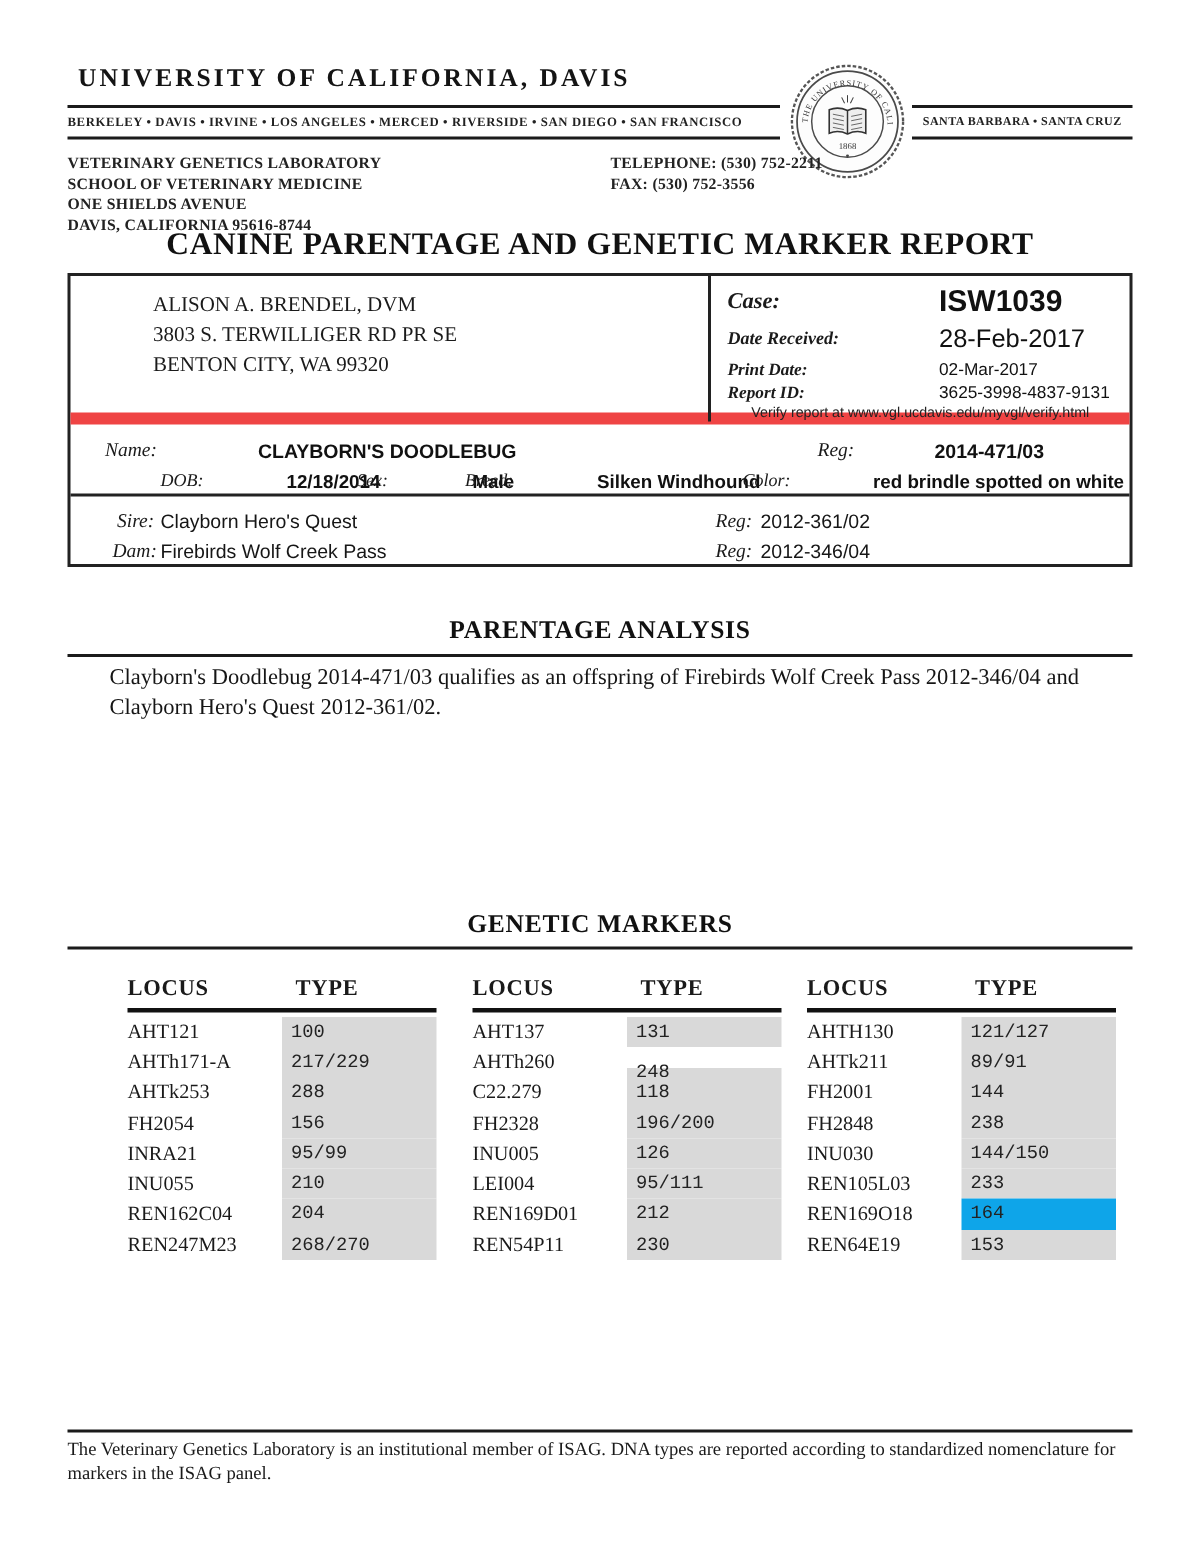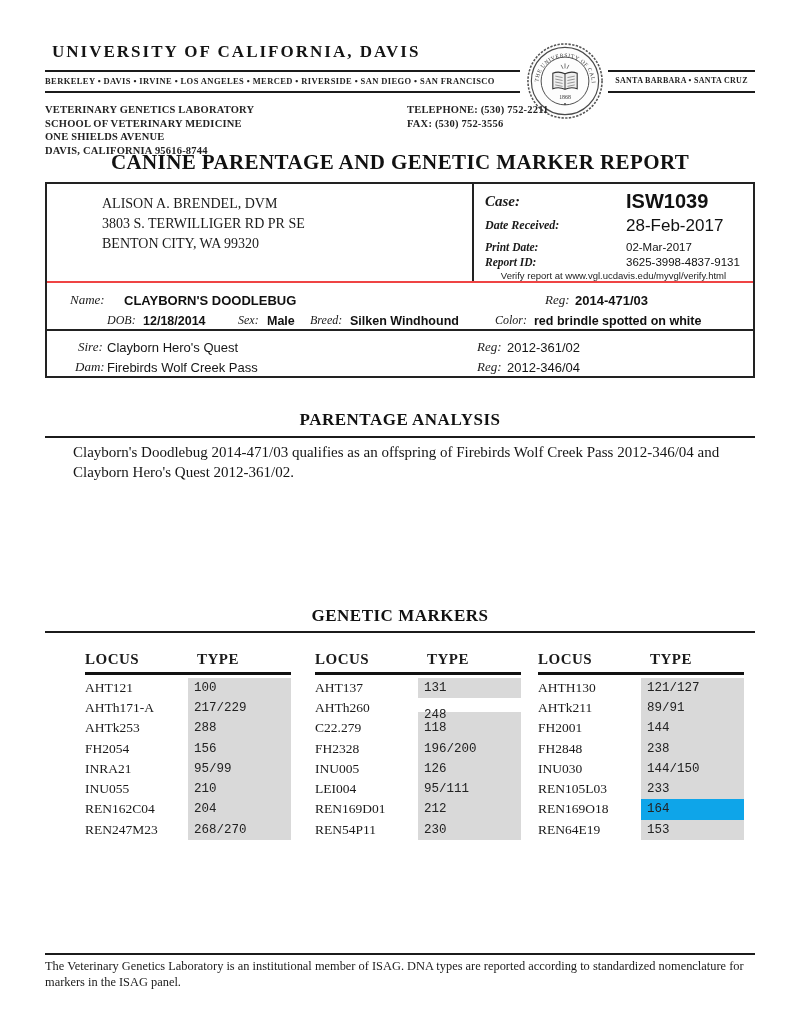--- a/index.html
+++ b/index.html
@@ -57,21 +57,21 @@
     text-align: center;
     font-size: 21px; font-weight: 700; letter-spacing: 0.4px;
     color: #111;
   }
 
   
   .info-box {
     left: 45px; top: 182px; width: 710px; height: 196px;
     border: 2px solid #222;
   }
-  .sec1 { position: absolute; left: 0; top: 0; width: 706px; height: 99px; border-bottom: 2px solid #ef4444; }
+  .sec1 { position: absolute; left: 0; top: 0; width: 706px; height: 99px; border-bottom: 8px solid #ef4444; }
   .owner-block {
     position: absolute; left: 55px; top: 10px;
     font-size: 14px; font-weight: 500; line-height: 20px; color: #1a1a1a;
   }
   .case-panel {
     position: absolute; left: 425px; top: 0; width: 281px; height: 97px;
     border-left: 2px solid #222;
   }
   .cp-label { position: absolute; left: 11px; font-style: italic; font-weight: 700; color: #1a1a1a; }
   .cp-value { position: absolute; left: 152px; font-family: "Liberation Sans", sans-serif; color: #111; }
@@ -85,21 +85,21 @@
   .cp-repid-value { top: 72px; font-size: 11.5px; }
   .cp-verify {
     position: absolute; left: 0; top: 86px; width: 100%;
     text-align: center; font-family: "Liberation Sans", sans-serif;
     font-size: 9.5px; color: #222;
   }
   .sec2 { position: absolute; left: 0; top: 101px; width: 706px; height: 46px; border-bottom: 2px solid #222; }
   .sec3 { position: absolute; left: 0; top: 149px; width: 706px; height: 43px; }
   .fld-label { position: absolute; font-style: italic; font-size: 13px; color: #1a1a1a; }
   .fld-label-sm { position: absolute; font-style: italic; font-size: 12px; color: #1a1a1a; }
-  .fld-bold { position: absolute; font-family: "Liberation Sans", sans-serif; font-weight: 700; font-size: 12.5px; color: #111; }
+  .fld-bold { position: absolute; font-family: "Liberation Sans", sans-serif; font-weight: 700; font-size: 12.5px; color: #111; margin-left: 48px; }
   .fld-reg  { position: absolute; font-family: "Liberation Sans", sans-serif; font-weight: 400; font-size: 13px; color: #161616; }
 
   
   .sec-heading {
     left: 0; width: 800px; text-align: center;
     font-size: 17px; font-weight: 700; letter-spacing: 0.5px; color: #111;
   }
   .parentage-heading { top: 410px; }
   .parentage-rule { left: 45px; top: 436px; width: 710px; height: 2px; }
   .parentage-text {

